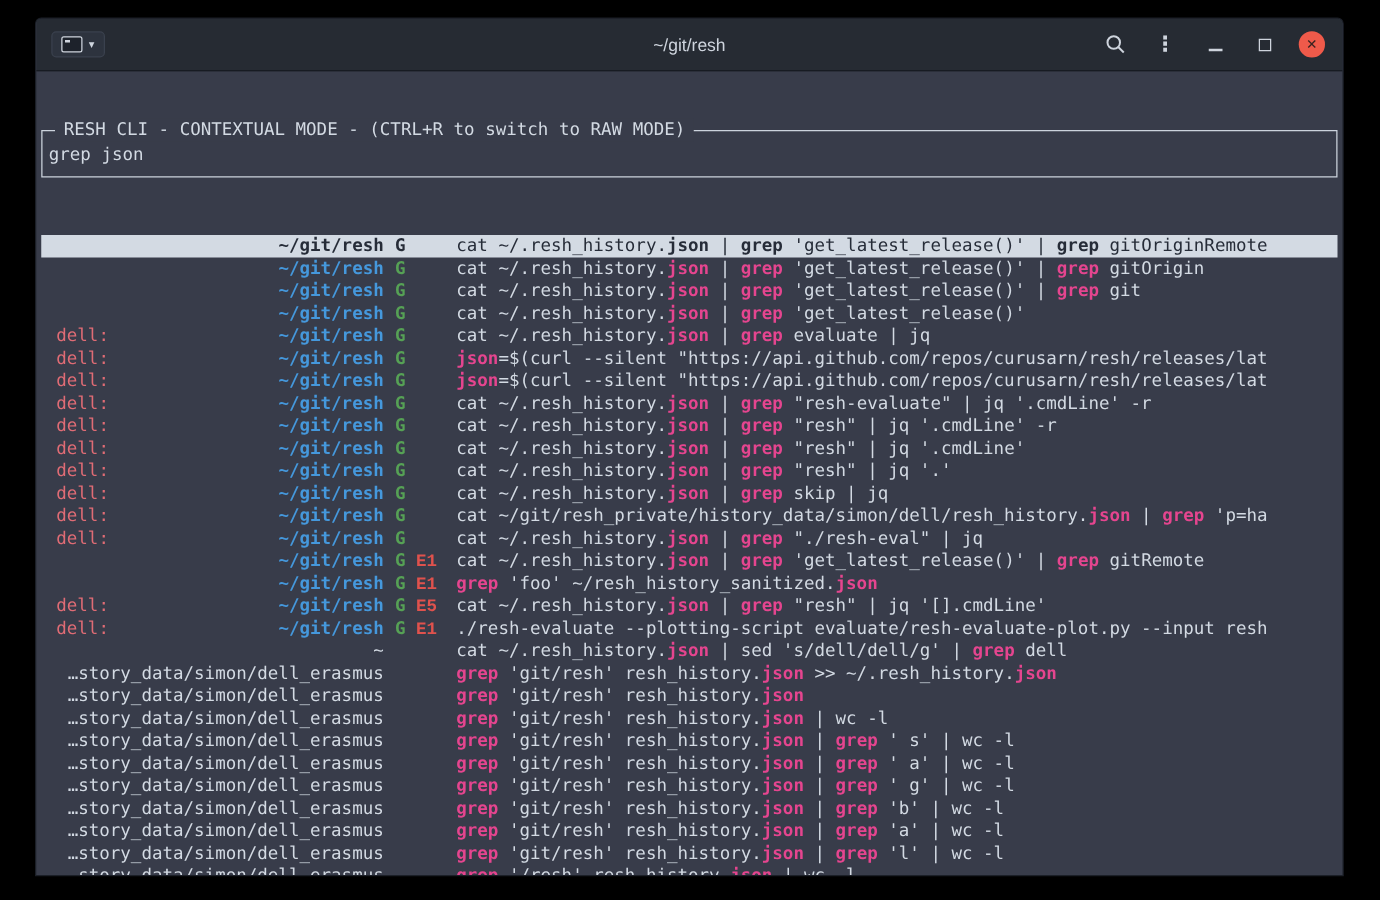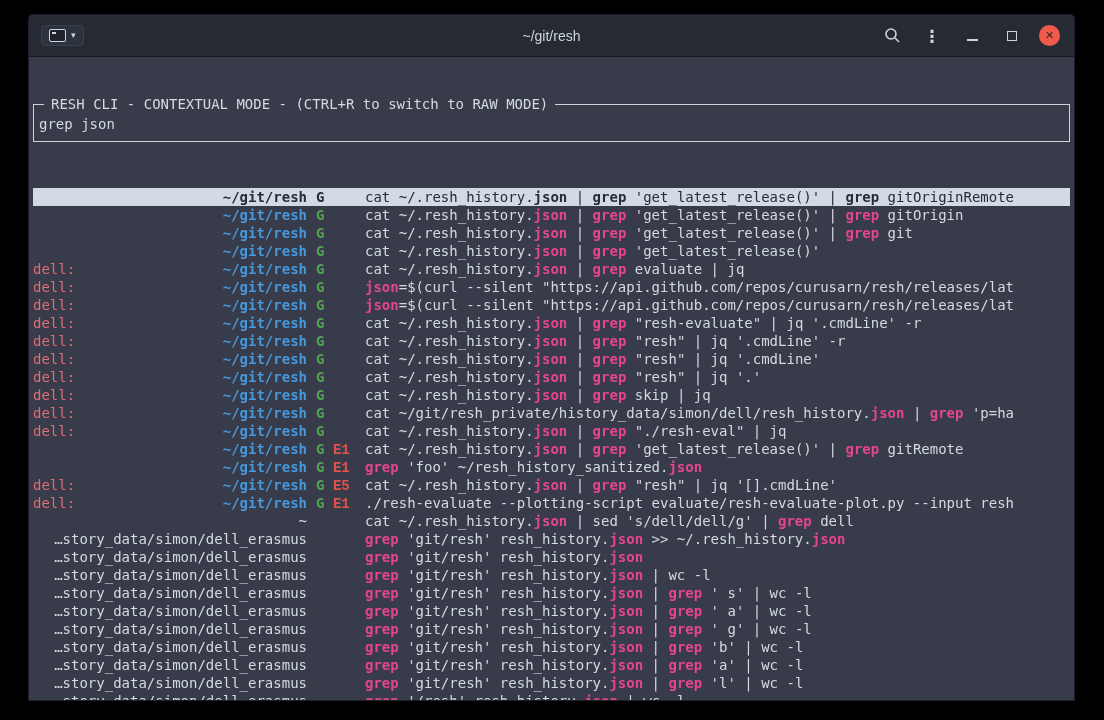--- a/index.html
+++ b/index.html
@@ -36,21 +36,21 @@
   
   .term{position:absolute;top:43px;left:2px;right:2px;bottom:0;padding:4px 2px;
     font-family:"DejaVu Sans Mono","Liberation Mono",monospace;font-size:14px;line-height:18px;
     color:var(--foreground);overflow:hidden;white-space:pre;}
   .sbox{border:1px solid #ccd3dd;height:38px;margin:6px 0 10px 0;position:relative;}
   .sbox-title{position:absolute;top:-10px;left:10px;background:var(--terminal-bg);padding:0 7px;color:var(--foreground);}
   .query{position:absolute;left:5px;bottom:8px;color:var(--foreground);}
   .rows{width:100%;}
   .row{display:flex;height:18px;line-height:18px;white-space:pre;overflow:hidden;cursor:pointer;}
   .cell-loc{width:274px;flex:none;text-align:right;position:relative;overflow:hidden;}
-  .host{position:absolute;left:0;top:0;color:var(--host-red);}
+  .host{position:absolute;left:12px;top:0;color:var(--host-red);}
   .dir-blue{color:var(--dir-blue);font-weight:bold;}
   .dir-plain{color:var(--foreground);}
   .cell-flags{width:58px;flex:none;padding-left:9px;font-weight:bold;}
   .flag-g{color:var(--flag-green);}
   .flag-e{color:var(--flag-red);font-family:Liberation Mono, monospace;}
   .cell-cmd{flex:1;overflow:hidden;}
   .hl{color:var(--match-pink);font-weight:bold;}
   .row.selected{background:var(--selection-bg);}
   .row.selected span{color:var(--selection-fg);}
 </style>

